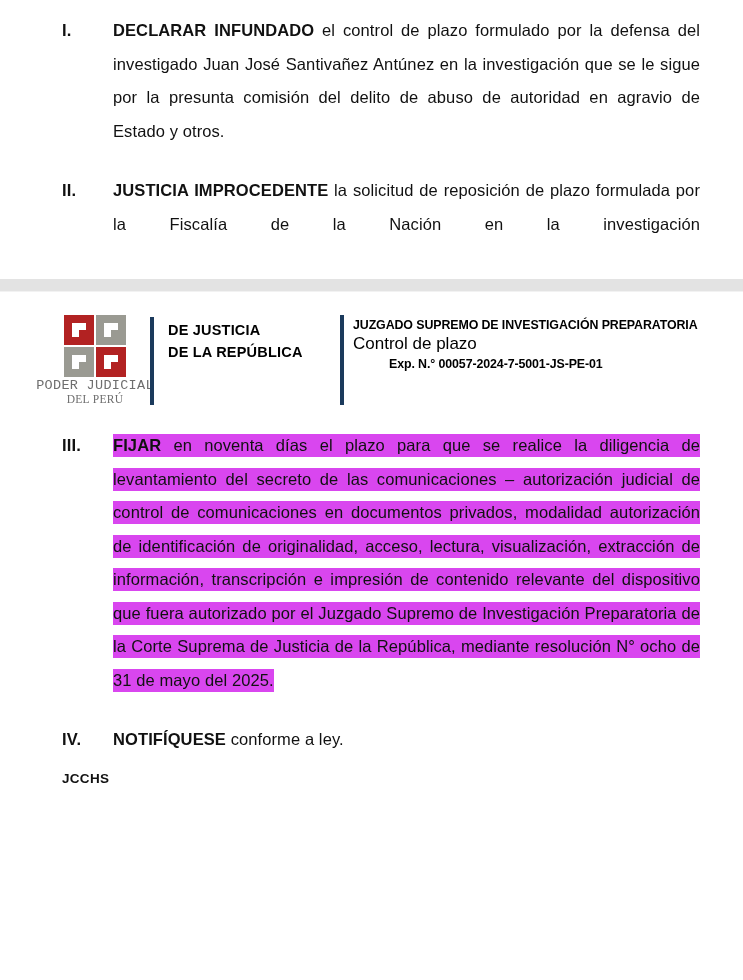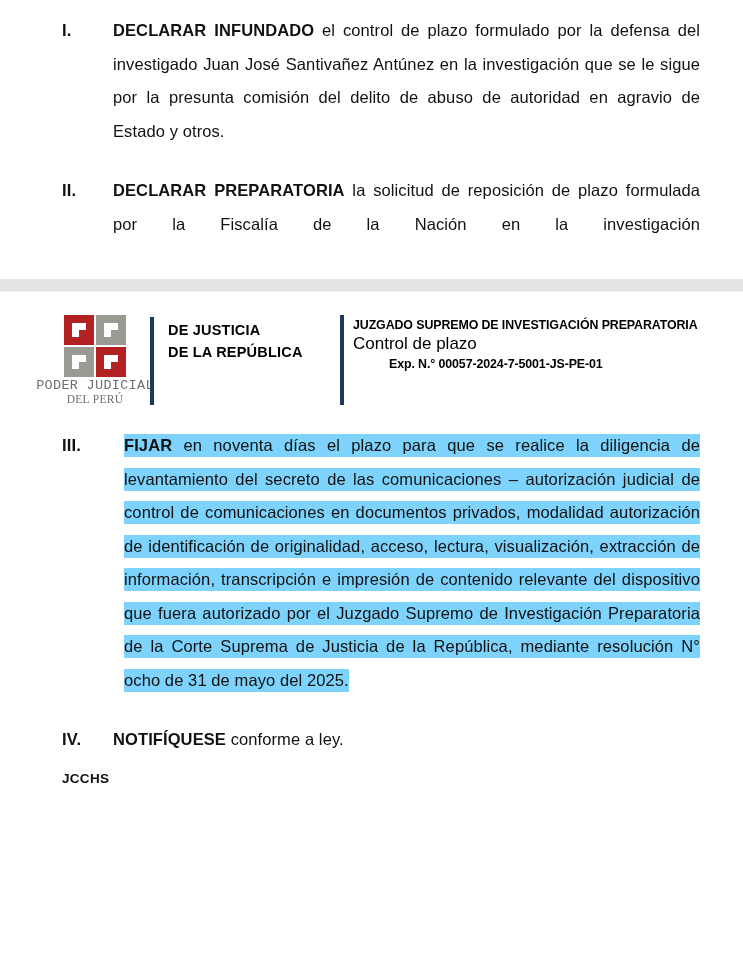--- a/index.html
+++ b/index.html
@@ -54,25 +54,24 @@
   .lead {
     font-weight: bold;
     letter-spacing: .1px;
   }
 
   
   .justify-all { text-align-last: justify; }
 
   
   .hl {
-    background: #7dd3fc;
+    background: #d946ef;
     box-decoration-break: clone;
     -webkit-box-decoration-break: clone;
     padding: 2px 0 3px 0;
-    margin-left: 11px;
   }
 
   
   .page-number {
     text-align: center;
     font-family: "Liberation Serif", serif;
     font-size: 15px;
     color: #111;
     margin-top: -14px;
     padding-bottom: 6px;
@@ -217,21 +216,21 @@
 
 <div class="page page-top">
 
   <div class="clause">
     <div class="clause-num">I.</div>
     <div class="clause-body"><span class="lead">DECLARAR INFUNDADO</span><span> el control de plazo formulado por la defensa del investigado Juan José Santivañez Antúnez en la investigación que se le sigue por la presunta comisión del delito de abuso de autoridad en agravio de Estado y otros.</span></div>
   </div>
 
   <div class="clause">
     <div class="clause-num">II.</div>
-    <div class="clause-body justify-all"><span class="lead">DECLARAR PREPARATORIA</span><span> la solicitud de reposición de plazo formulada por la Fiscalía de la Nación en la investigación</span></div>
+    <div class="clause-body justify-all"><span class="lead">JUSTICIA IMPROCEDENTE</span><span> la solicitud de reposición de plazo formulada por la Fiscalía de la Nación en la investigación</span></div>
   </div>
 
 </div>
 
 <div class="page-gap">
   <div class="band"></div>
 </div>
 
 <div class="page">
 

